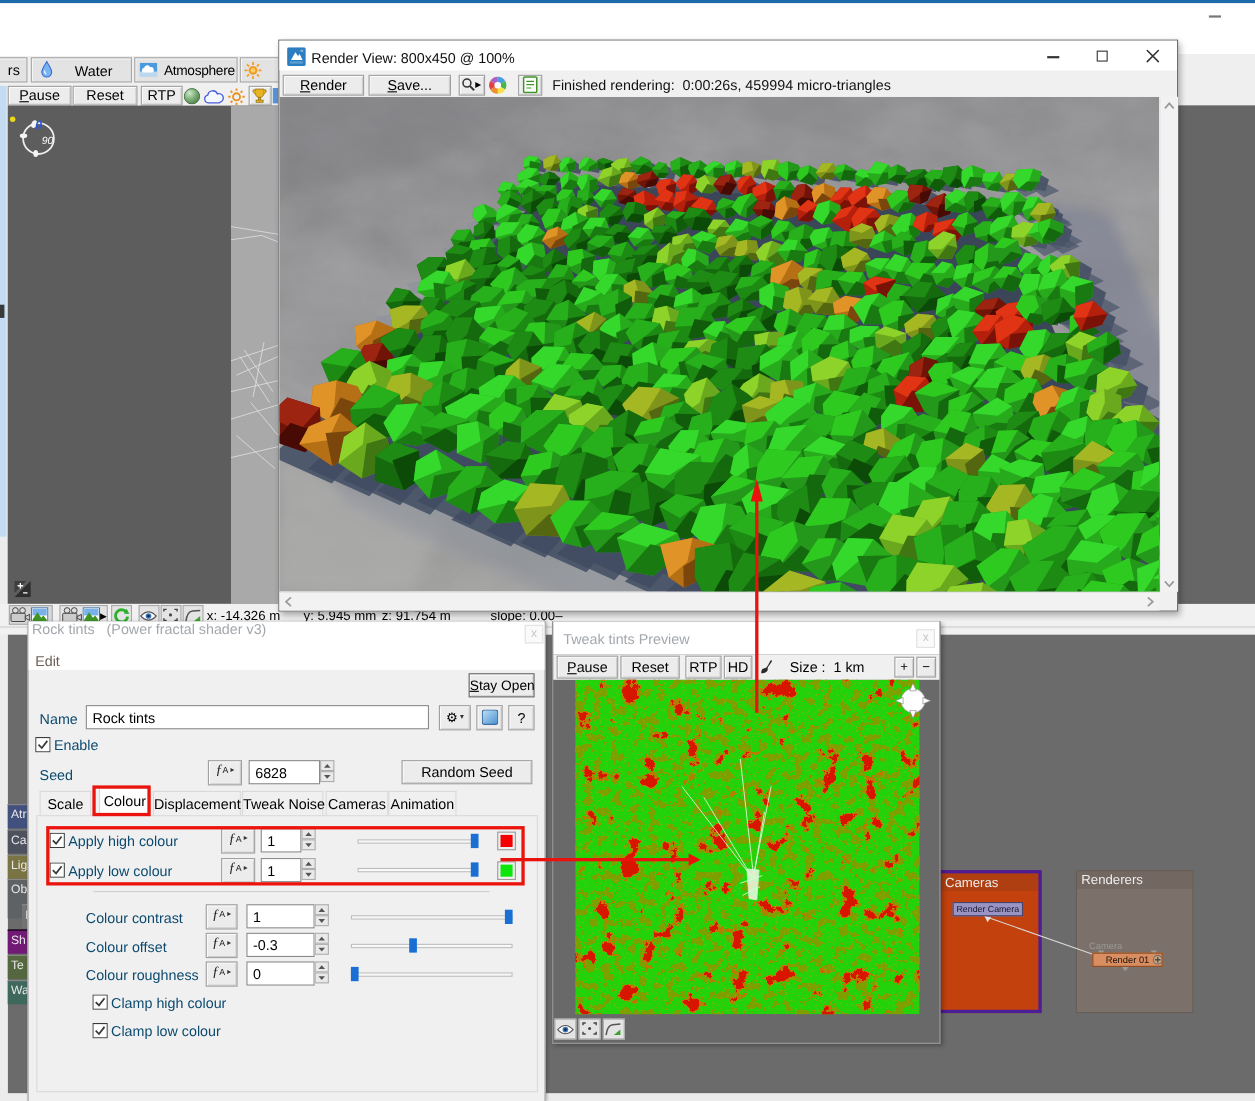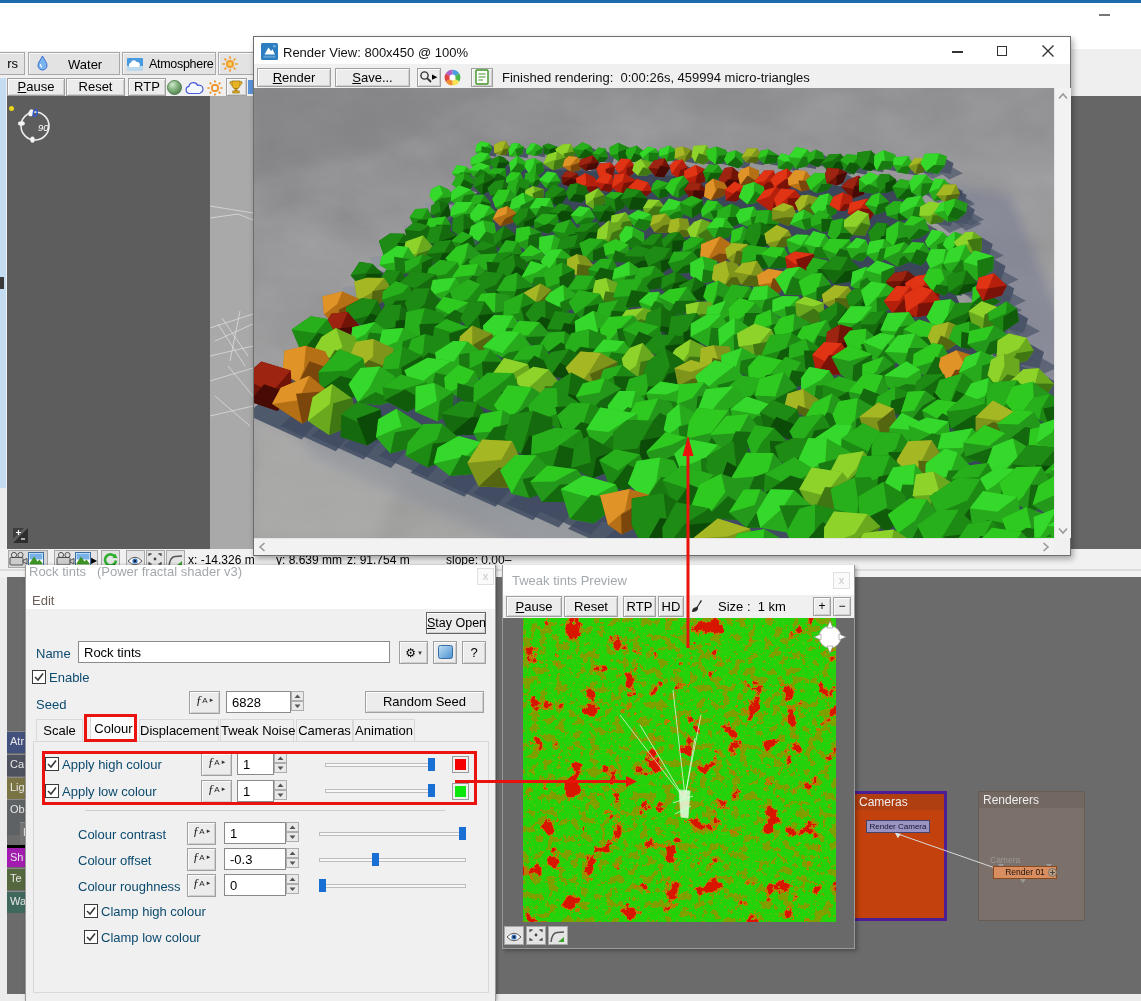--- a/index.html
+++ b/index.html
@@ -159,32 +159,32 @@
         <path d="M2,4 V2 H4.5 M11.5,2 H14 V4 M14,10 V12 H11.5 M4.5,12 H2 V10"></path>
       </g>
       <circle cx="8" cy="7" r="1.4" fill="#444"></circle>
     </svg></div>
 <div class="btn2" style="left:166px;top:550px;width:19px;height:18px"></div>
 <div class="abs" style="left:168px;top:553px"><svg width="15" height="13" viewBox="0 0 15 13">
       <path d="M1,12 Q2,3 7,2.5 L14,2" fill="none" stroke="#555" stroke-width="1.4"></path>
       <path d="M8,12 L14,12 L14,7 Z" fill="#3aa32e"></path>
     </svg></div>
 <div class="abs" style="left:188px;top:553px;font-size:12px">x: -14.326 m</div>
-<div class="abs" style="left:276px;top:553px;font-size:12px">y: 8.639 mm</div>
+<div class="abs" style="left:276px;top:553px;font-size:12px">y: 5.945 mm</div>
 <div class="abs" style="left:347px;top:553px;font-size:12px">z: 91.754 m</div>
 <div class="abs" style="left:446px;top:553px;font-size:12px">slope: 0.00–</div>
 <div class="abs" style="left:7px;top:577px;width:1134px;height:417px;background:#6b6b6b"></div>
 <div class="abs" style="left:0;top:577px;width:7px;height:424px;background:#ececec"></div>
 <div class="abs" style="left:7px;top:994px;width:1134px;height:7px;background:#ececec"></div>
 <div class="abs" style="left:7px;top:731px;width:18px;height:22px;background:#41507c;border-top:1px solid #8a8a8a;color:#e8e8e8;font-size:11px;padding:3px 0 0 3px;overflow:hidden;white-space:nowrap">Atr</div>
 <div class="abs" style="left:7px;top:753.8px;width:18px;height:22px;background:#4e525f;border-top:1px solid #8a8a8a;color:#e8e8e8;font-size:11px;padding:3px 0 0 3px;overflow:hidden;white-space:nowrap">Ca</div>
 <div class="abs" style="left:7px;top:776.5999999999999px;width:18px;height:22px;background:#7a7444;border-top:1px solid #8a8a8a;color:#e8e8e8;font-size:11px;padding:3px 0 0 3px;overflow:hidden;white-space:nowrap">Lig</div>
 <div class="abs" style="left:7px;top:799.3999999999999px;width:18px;height:36px;background:#5f6265;border-top:1px solid #8a8a8a;color:#e8e8e8;font-size:11px;padding:3px 0 0 3px;overflow:hidden;white-space:nowrap">Ob</div>
 <div class="abs" style="left:20px;top:822.1999999999998px;width:18px;height:22px;background:#737373;border-top:1px solid #8a8a8a;color:#e8e8e8;font-size:11px;padding:3px 0 0 3px;overflow:hidden;white-space:nowrap">Re</div>
-<div class="abs" style="left:7px;top:844.9999999999998px;width:18px;height:22px;background:#a21caf;border-top:3px solid #000000;color:#e8e8e8;font-size:11px;padding:3px 0 0 3px;overflow:hidden;white-space:nowrap">Sh</div>
+<div class="abs" style="left:7px;top:844.9999999999998px;width:18px;height:22px;background:#701a75;border-top:1px solid #000000;color:#e8e8e8;font-size:11px;padding:3px 0 0 3px;overflow:hidden;white-space:nowrap">Sh</div>
 <div class="abs" style="left:7px;top:867.7999999999997px;width:18px;height:22px;background:#55673f;border-top:1px solid #8a8a8a;color:#e8e8e8;font-size:11px;padding:3px 0 0 3px;overflow:hidden;white-space:nowrap">Te</div>
 <div class="abs" style="left:7px;top:890.5999999999997px;width:18px;height:22px;background:#3f685c;border-top:1px solid #8a8a8a;color:#e8e8e8;font-size:11px;padding:3px 0 0 3px;overflow:hidden;white-space:nowrap">Wa</div>
 <div class="abs" style="left:852px;top:791px;width:95px;height:130px;background:#c2410c;border:3px solid #4c1d95">
 <div style="height:16px;color:#ededed;font-size:12px;padding:1px 0 0 4px;background:rgba(40,40,60,0.12)">Cameras</div>
   </div>
 <div class="abs" style="left:978px;top:791px;width:107px;height:130px;background:#7b706a;border:1px solid #675d57">
 <div style="height:16px;color:#ededed;font-size:12px;padding:1px 0 0 4px;background:rgba(60,45,35,0.12)">Renderers</div>
   </div>
 <svg class="abs" style="left:852px;top:791px" width="240" height="135">
     <path d="M43,42 L146,78" stroke="#d8d8d8" stroke-width="1"></path>

